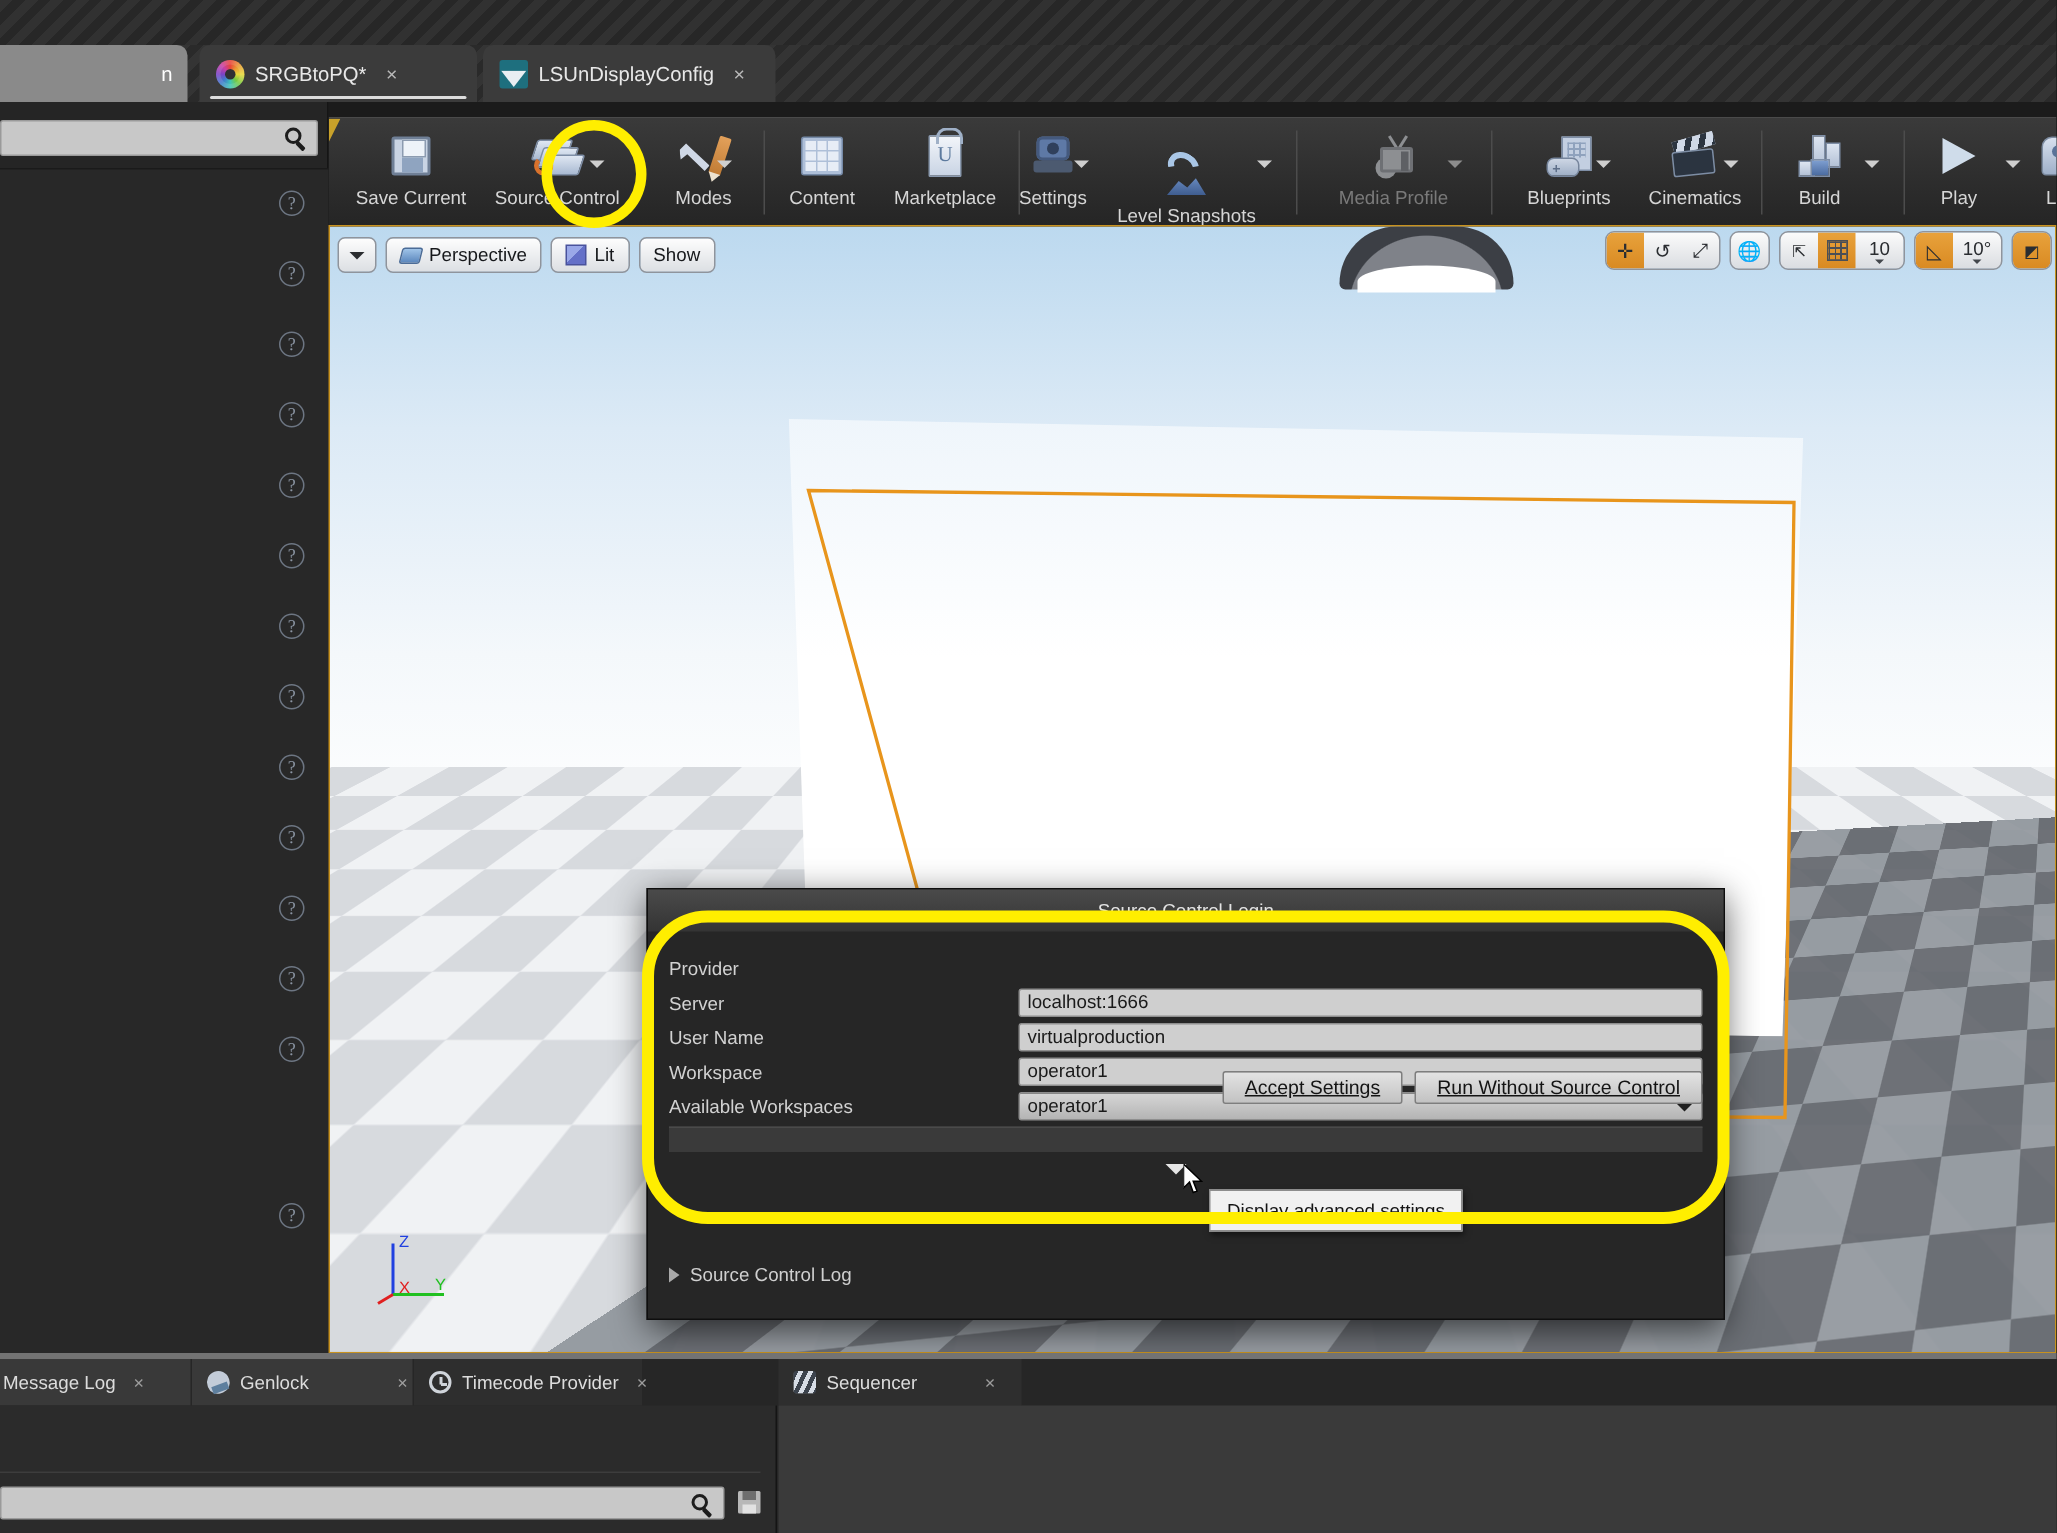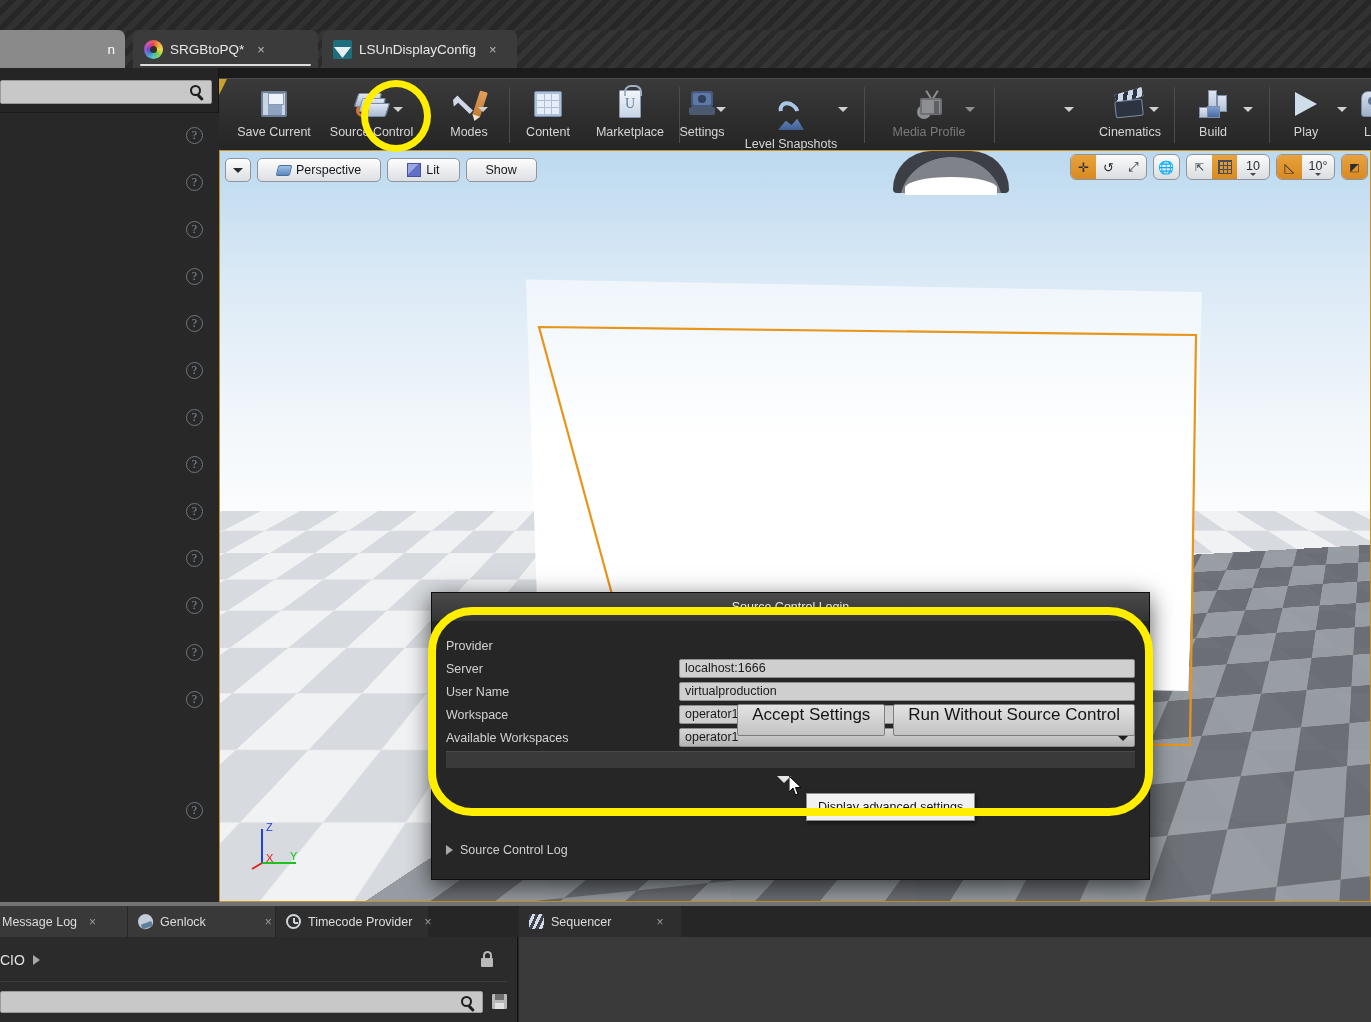--- a/index.html
+++ b/index.html
@@ -258,21 +258,21 @@
   .vp-arc-top::after{
     content:""; position:absolute; left:12px; right:12px; bottom:-2px; height:18px;
     background:#ffffff; border-radius:50%/60% 60% 0 0;
   }
   .vp-topbar {
     position: absolute; left: 0; top: 0; width: 100%; height: 38px;
     display: flex; align-items: center; gap: 6px; padding-left: 5px;
   }
   .vp-btn {
     display: flex; align-items: center; gap: 5px;
-    height: 24px; padding: 0 19px;
+    height: 24px; padding: 0 9px;
     background: linear-gradient(#fdfdfd, #dcdfe3);
     border: 1px solid #8f949c; border-radius: 5px;
     font-size: 12.5px; color: #16181b; white-space: nowrap;
   }
   .vp-btn.sq { padding: 0 7px; }
   .caret-dn {
     width: 0; height: 0; border-left: 5px solid transparent;
     border-right: 5px solid transparent; border-top: 5px solid #2b2d30;
   }
   .ico-persp {
@@ -362,24 +362,24 @@
     color: #cfcfcf; font-size: 12.5px;
   }
   .tri-right {
     width: 0; height: 0; border-top: 5px solid transparent;
     border-bottom: 5px solid transparent; border-left: 7px solid #a9a9a9;
   }
   .dlg-buttons {
     position: absolute; right: 14px; bottom: 13px; display: flex; gap: 8px;
   }
   .dlg-btn {
-    height: 32px; padding: 0 14px;
+    height: 22px; padding: 0 14px;
     background: linear-gradient(#e3e3e3, #c2c2c2);
     border: 1px solid #7e7e7e; border-radius: 2px;
-    color: #141414; font-size: 17px; line-height: 20px;
+    color: #141414; font-size: 13px; line-height: 20px; text-decoration: underline;
   }
 
   
   .hl-ellipse {
     position: absolute; left: 361px; top: 80px; width: 70px; height: 72px;
     border: 7px solid #ffee00; border-radius: 50%; z-index: 40;
   }
   .hl-rounded {
     position: absolute; left: 428px; top: 607px; width: 725px; height: 209px;
     border: 8px solid #ffee00; border-radius: 44px; z-index: 41;
@@ -565,20 +565,29 @@
             <span class="ball"></span>
             <span class="tv"></span>
           </div>
       </div>
       <div class="tb-label">Media Profile</div>
     </div>
     <div class="tb-caret dim" style="left:746px;"></div>
 
     <div class="tb-sep" style="left:775px;"></div>
 
+    <div class="tb-item" style="left:782px;width:90px;">
+      <div class="tb-glyph">
+        <div class="g-bp">
+            <span class="page"></span>
+            <span class="pad"></span>
+          </div>
+      </div>
+      <div class="tb-label">Blueprints</div>
+    </div>
     <div class="tb-caret" style="left:845px;"></div>
 
     <div class="tb-item" style="left:866px;width:90px;">
       <div class="tb-glyph">
         <div class="g-cine">
             <span class="clap"></span>
             <span class="body"></span>
           </div>
       </div>
       <div class="tb-label">Cinematics</div>
@@ -802,28 +811,20 @@
         <span class="x">×</span>
       </div>
       <div class="bd-tab sel" style="left:519px;width:162px;">
         <span class="bd-icon ico-seq"></span>
         <span>Sequencer</span>
         <span class="x" style="margin-left:38px;">×</span>
       </div>
     </div>
 
     <div class="bd-panelL">
-      <div class="ocio-row">
-        <span>CIO</span>
-        <span class="tri-right"></span>
-        <span class="lock-icon">
-          <span class="shackle"></span>
-            <span class="lbody"></span>
-        </span>
-      </div>
       <div class="ocio-sep"></div>
       <div class="ocio-search">
         <span class="lp-search-icon">
             <span class="magnifier"></span>
           </span>
       </div>
       <div class="save-glyph"></div>
     </div>
 
     <div class="bd-panelR"></div>

